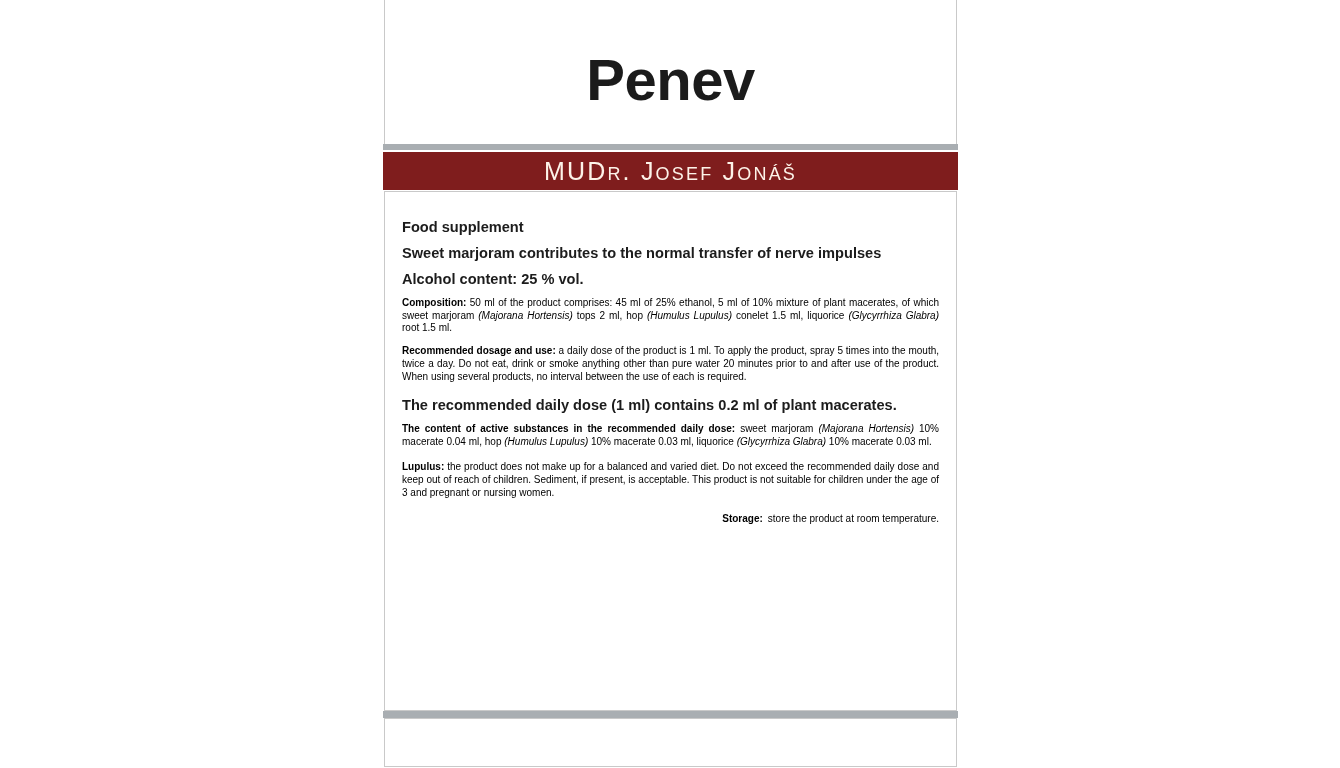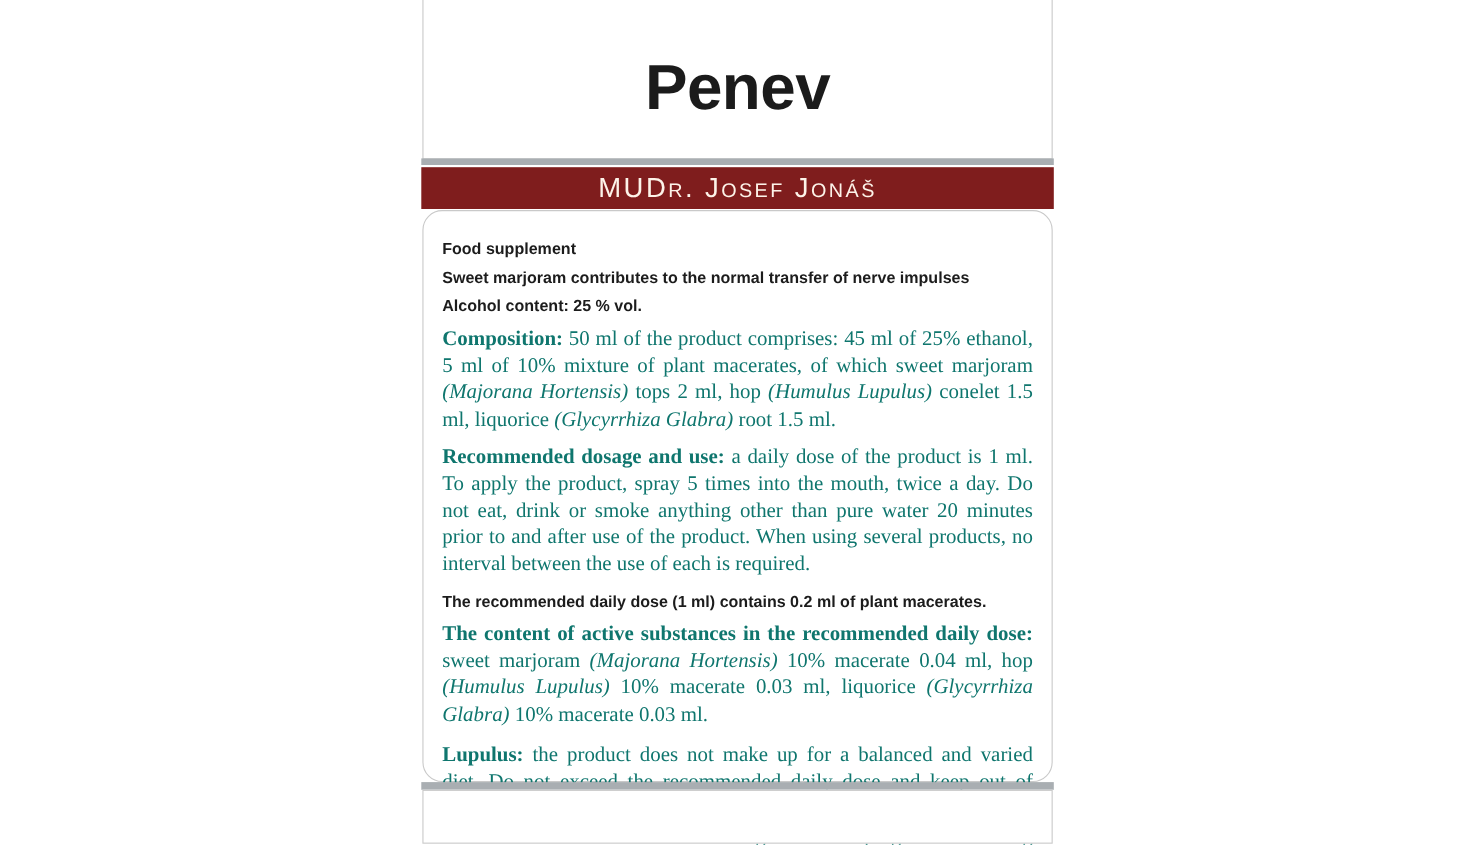--- a/index.html
+++ b/index.html
@@ -85,41 +85,39 @@
   }
 
   
   .body-panel {
     position: absolute;
     left: 1px;
     top: 192px;
     width: 573px;
     height: 520px;
     padding: 26px 17px 10px 17px;
-    border-radius: 18px;
   }
 
   
   .footer-panel {
     position: absolute;
     left: 1px;
     top: 719px;
     width: 573px;
     height: 49px;
   }
 
   
   .txt {
-    color: #0f766e;
-    font-size: 19px;
+    color: #000000;
+    font-size: 10px;
     line-height: 1.28;
     margin: 0 0 10px 0;
     text-align: justify;
     text-justify: inter-word;
-    font-family: Liberation Serif, serif;
   }
   .txt:last-child { margin-bottom: 0; text-align: right; }
   .txt b { font-weight: bold; }
   .txt i { font-style: italic; }
 
   .heading {
     font-weight: bold;
     margin: 0 0 8px 0;
     color: #1c1c1c;
     font-size: 14.6px;

